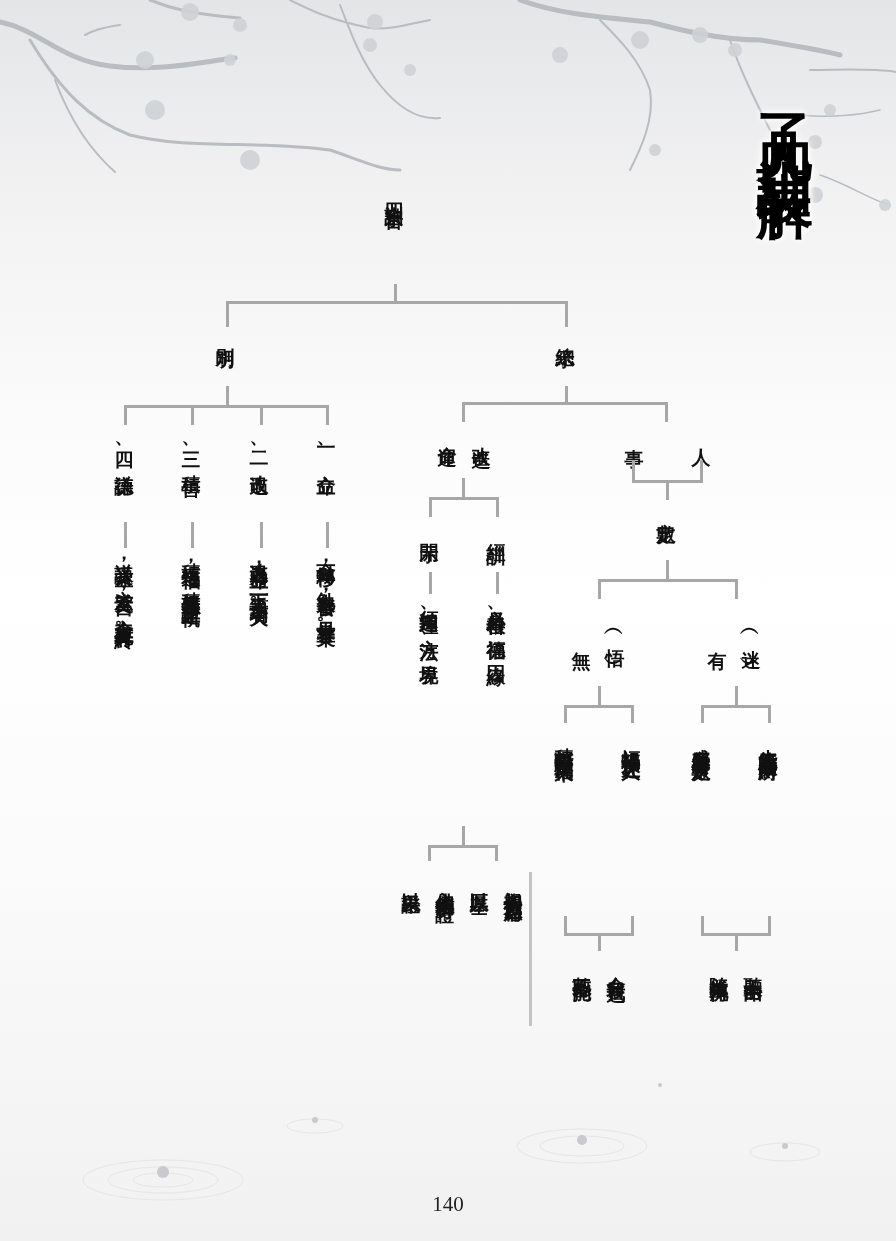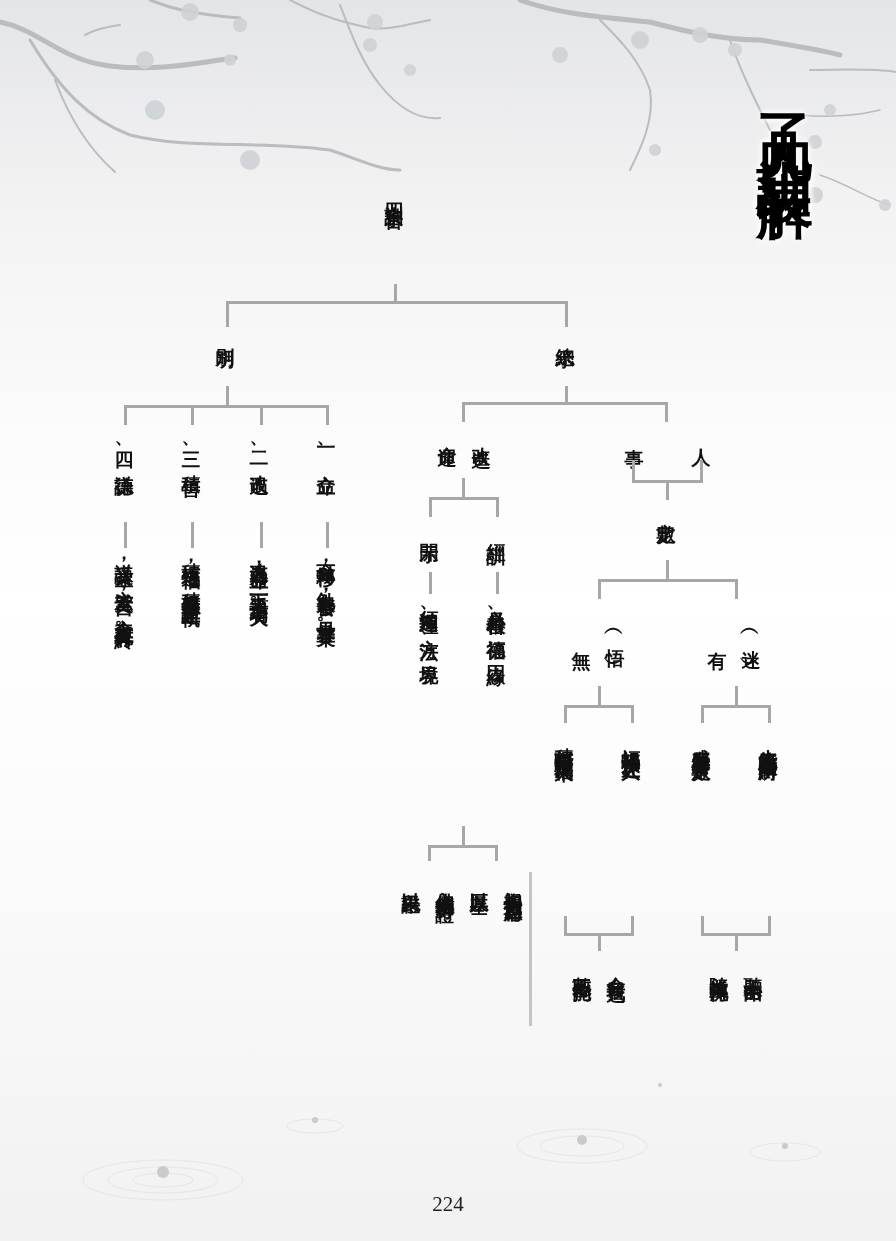--- a/index.html
+++ b/index.html
@@ -198,13 +198,13 @@
 <div class="line v" style="left:768px; top:705px; height:18px;"></div>
 <div class="vt" style="left:759px; top:733px;">未能無心陰陽所縛</div>
 <div class="vt" style="left:692px; top:733px;">盛衰興廢皆有定數</div>
 <div class="line v" style="left:701px; top:916px; height:18px;"></div>
 <div class="line v" style="left:768px; top:916px; height:18px;"></div>
 <div class="line h" style="left:701px; top:933px; width:70px;"></div>
 <div class="line v" style="left:735px; top:933px; height:18px;"></div>
 <div class="vt" style="left:744px; top:962px;">聽天由命</div>
 <div class="vt" style="left:710px; top:962px;">隨業流轉</div>
 
-<div class="page-number">224</div>
+<div class="page-number">140</div>
 
 </body></html>

